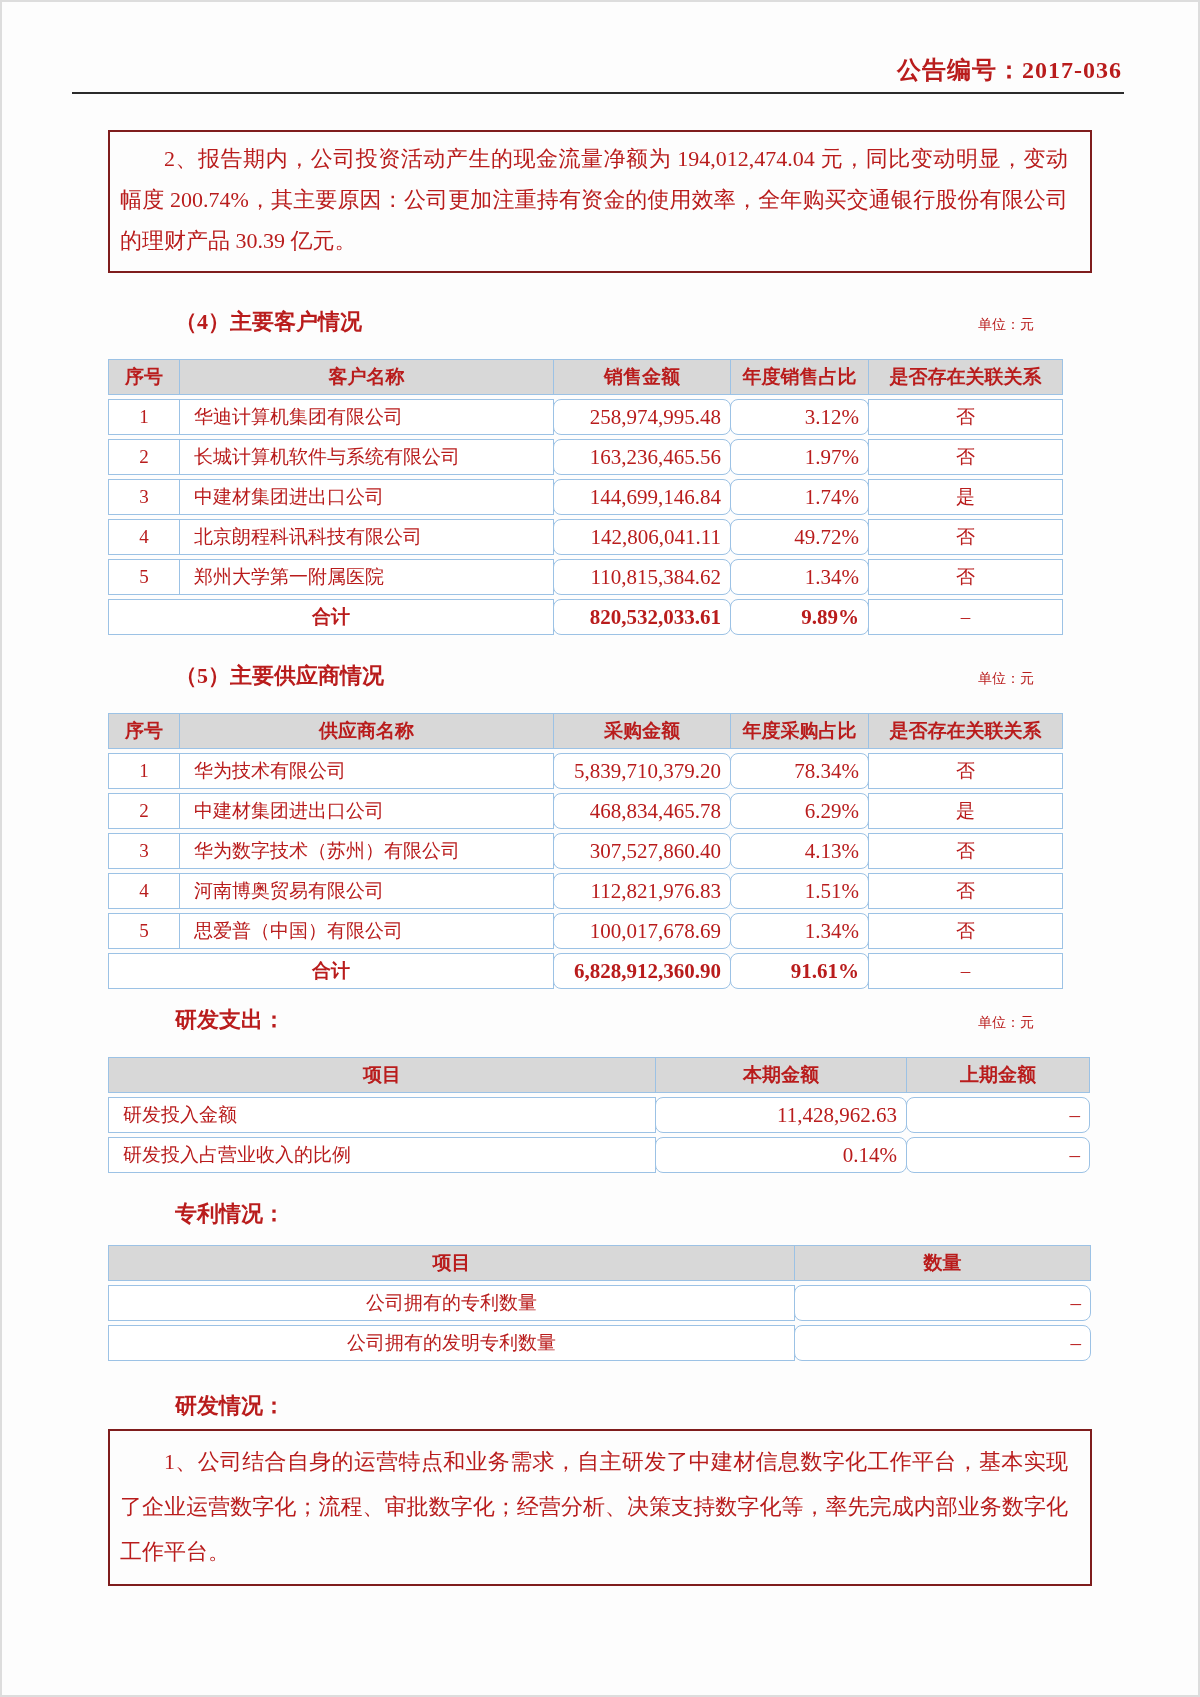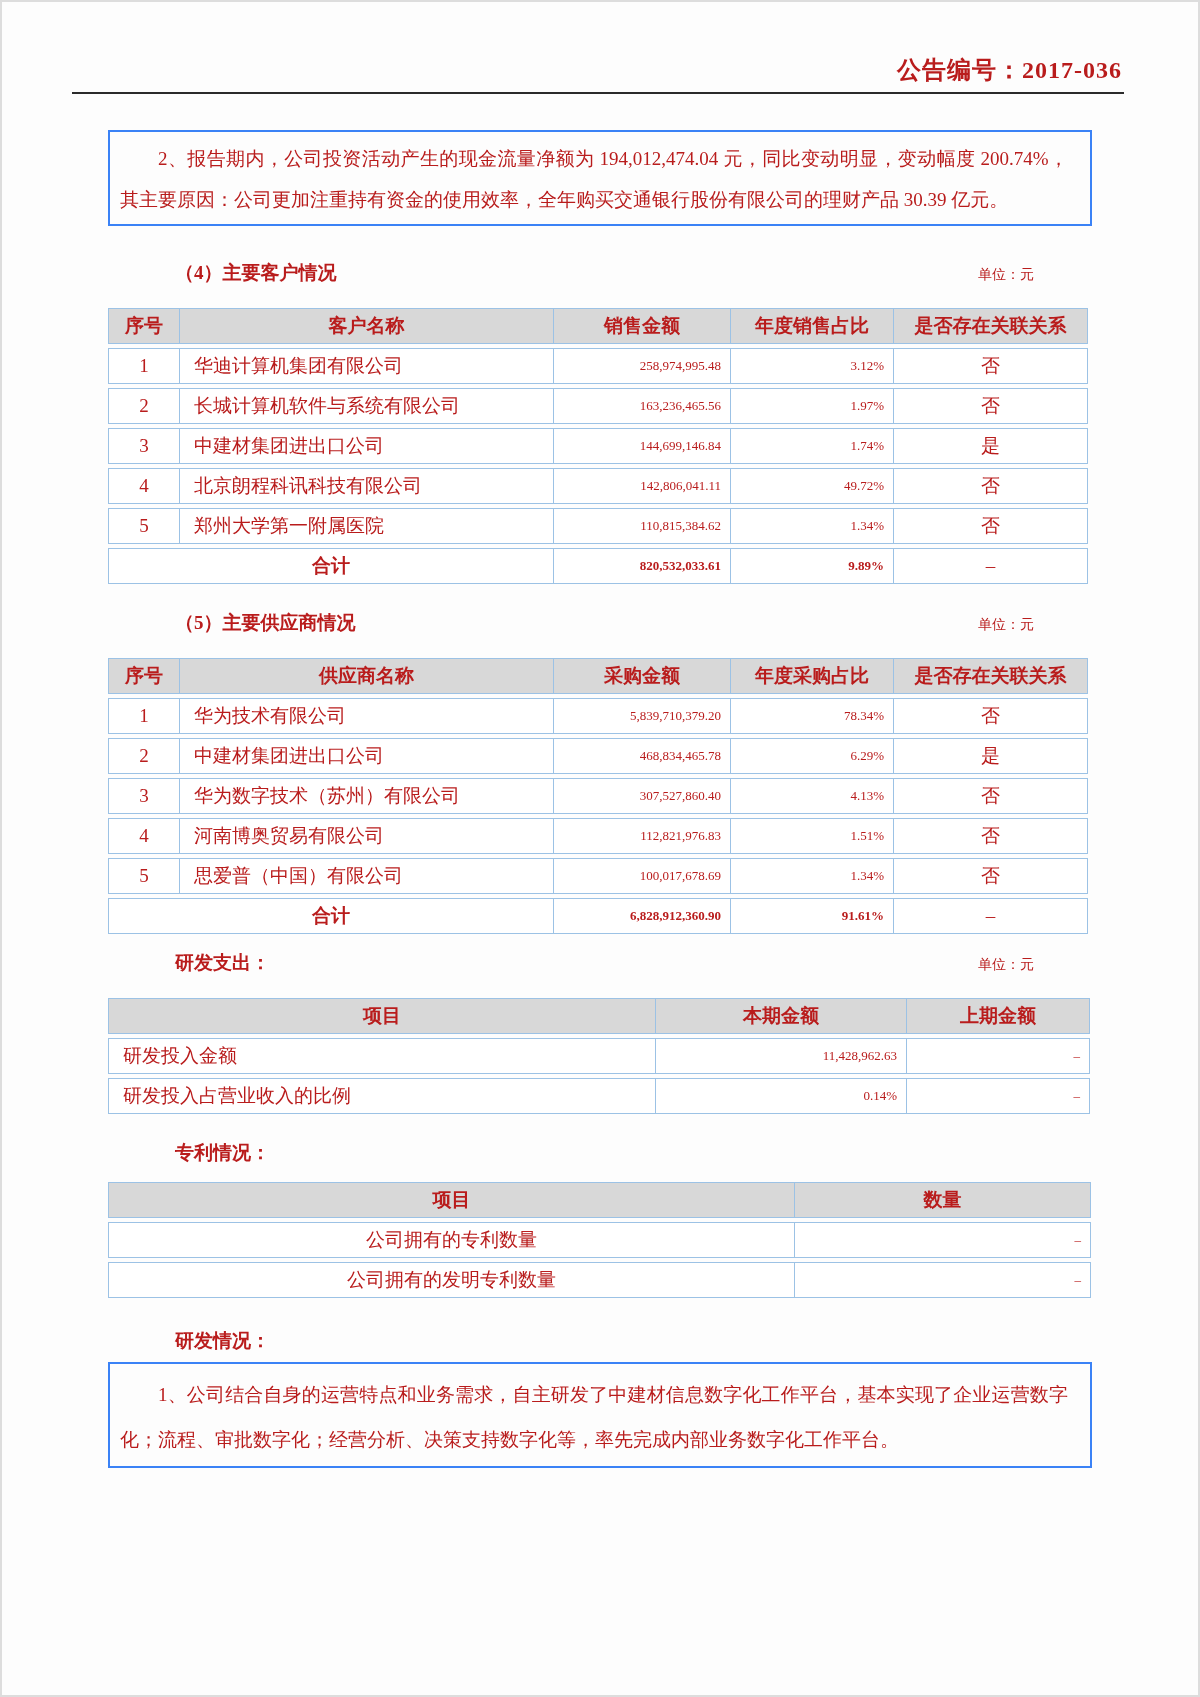--- a/index.html
+++ b/index.html
@@ -17,32 +17,32 @@
   .content { padding:0 106px; }
 
   
   .top-header { padding-top:52px; }
   .doc-num { text-align:right; padding-right:76px; font-size:24px; font-weight:bold; letter-spacing:1px; }
   .rule { margin:6px 74px 0 70px; border-top:2px solid #2b2b2b; height:0; }
 
   
   .note-box {
     margin-top:36px;
-    border:2px solid #3b82f6;
-    padding:6px 22px 4px 10px;
-    font-size:19px;
+    border:2px solid #7f1d1d;
+    padding:6px 22px 10px 10px;
+    font-size:22px;
     line-height:41px;
     text-align:justify;
   }
   .note-box p { margin:0; text-indent:2em; }
   .note-box.research { line-height:45px; padding-top:8px; }
 
   
   .section-row { display:flex; justify-content:space-between; align-items:baseline; }
-  .section-title { padding-left:67px; font-size:19px; font-weight:bold; }
+  .section-title { padding-left:67px; font-size:22px; font-weight:bold; }
   .unit-label { font-size:14px; padding-right:58px; }
   .mt34 { margin-top:34px; }
   .mt26 { margin-top:26px; }
   .mt16 { margin-top:16px; }
   .mt30 { margin-top:30px; }
 
   
   .tbl { width:984px; margin-top:22px; }
   .tr { display:flex; margin-top:4px; }
   .tr.first { margin-top:16px;align-items:flex-end; }
@@ -51,27 +51,27 @@
     height:36px;
     border:1px solid #9cc2e5;
     margin-left:-1px;
     display:flex; align-items:center; justify-content:center;
     font-size:19px;
     background:#ffffff;
     overflow:hidden; white-space:nowrap;
   }
   .td:first-child { margin-left:0; }
   .th { background:#d8d8d8; font-weight:bold; }
-  .num { font-size:13px; }
+  .num { font-size:21px;border-radius:8px; }
   .tx-l { justify-content:flex-start; padding-left:14px; }
   .tx-r { justify-content:flex-end; padding-right:9px; }
   .bold { font-weight:bold; }
 
   
-  .w1{width:72px;} .w2{width:375px;} .w3{width:178px;} .w4{width:164px;} .w5{width:195px;} .w12{width:446px;}
+  .w1{width:72px;} .w2{width:375px;} .w3{width:178px;} .w4{width:139px;} .w5{width:195px;} .w12{width:446px;}
   
   .e1{width:548px;} .e2{width:252px;} .e3{width:184px;}
   
   .p1{width:687px;} .p2{width:297px;}
 </style>
 </head>
 <body>
 
 <div class="page">
   <div class="top-header">

